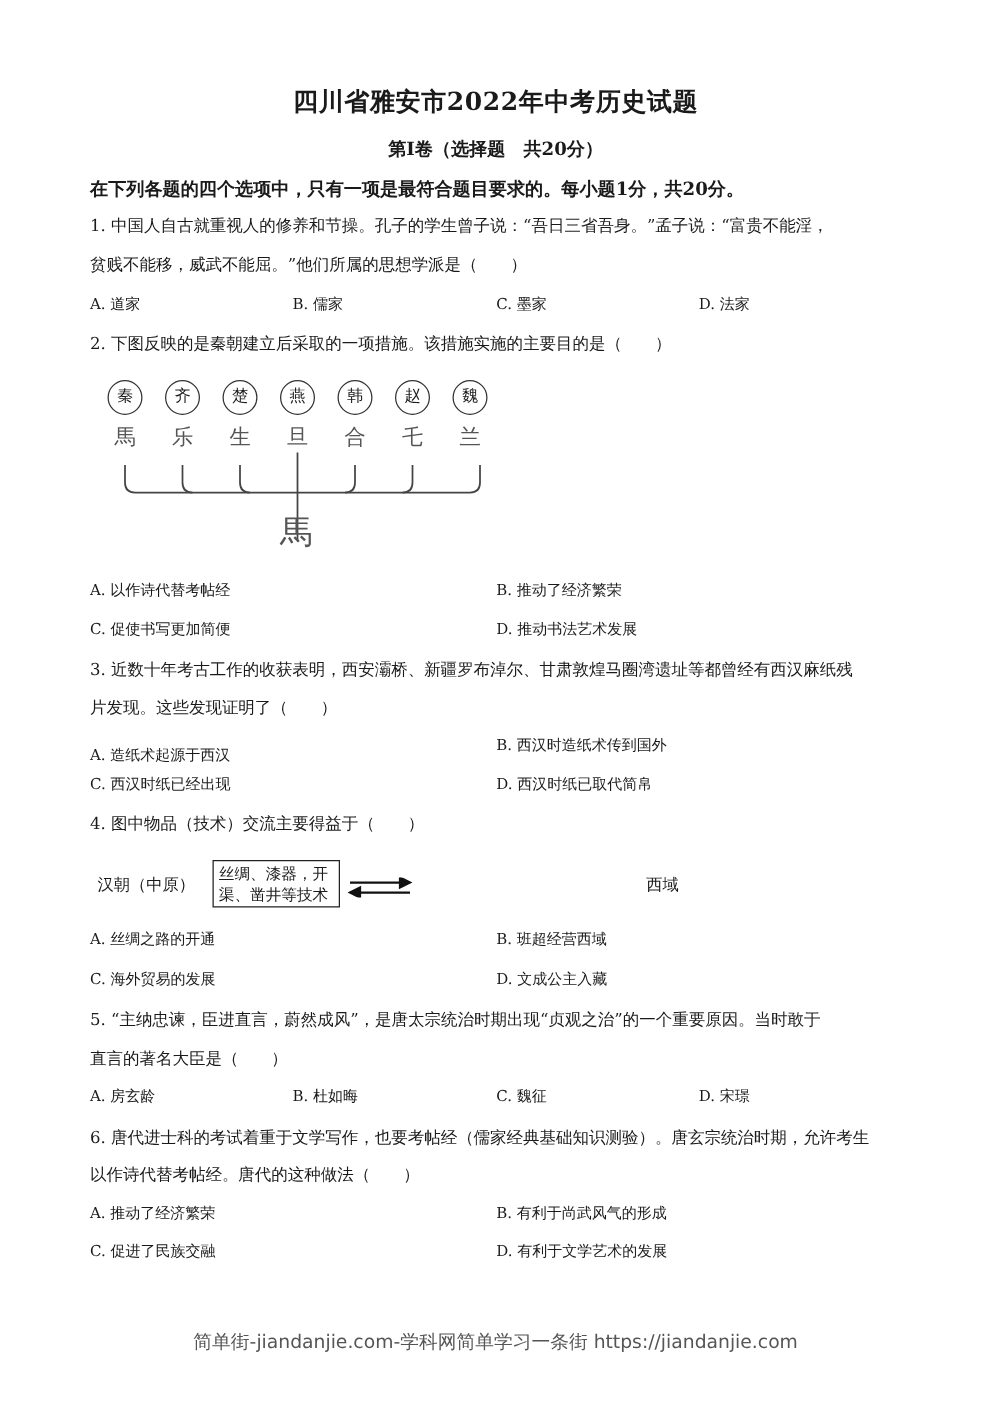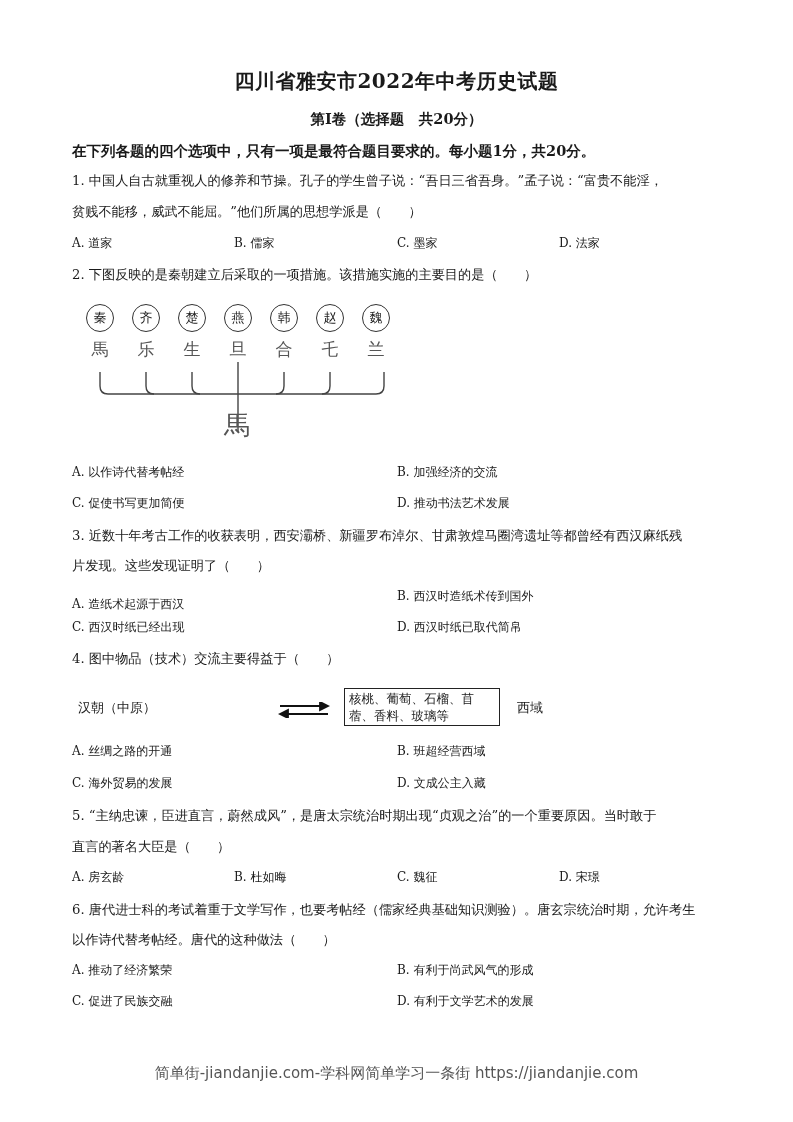--- a/index.html
+++ b/index.html
@@ -92,44 +92,44 @@
       <path d="M120 72 V86 Q120 94 128 94"></path>
       <path d="M166 62 V132"></path>
       <path d="M212 72 V86 Q212 94 204 94"></path>
       <path d="M258 72 V86 Q258 94 250 94"></path>
     </g>
   </svg>
   <div class="bottom-glyph">馬</div>
 </div>
 
 <div class="abs opt" style="left:72px;top:464px">A. 以作诗代替考帖经</div>
-<div class="abs opt" style="left:397px;top:464px">B. 加强经济的交流</div>
+<div class="abs opt" style="left:397px;top:464px">B. 推动了经济繁荣</div>
 <div class="abs opt" style="left:72px;top:495px">C. 促使书写更加简便</div>
 <div class="abs opt" style="left:397px;top:495px">D. 推动书法艺术发展</div>
 
 <div class="abs q" style="top:527px">3. 近数十年考古工作的收获表明，西安灞桥、新疆罗布淖尔、甘肃敦煌马圈湾遗址等都曾经有西汉麻纸残</div>
 <div class="abs q" style="top:557px">片发现。这些发现证明了（　　）</div>
 <div class="abs opt" style="left:72px;top:596px">A. 造纸术起源于西汉</div>
 <div class="abs opt" style="left:397px;top:588px">B. 西汉时造纸术传到国外</div>
 <div class="abs opt" style="left:72px;top:619px">C. 西汉时纸已经出现</div>
 <div class="abs opt" style="left:397px;top:619px">D. 西汉时纸已取代简帛</div>
 
 <div class="abs q" style="top:650px">4. 图中物品（技术）交流主要得益于（　　）</div>
 
 <div class="abs fig2">
   <div class="f2label" style="left:6px">汉朝（中原）</div>
+  <div class="f2box" style="left:98px;top:0;width:92px">丝绸、漆器，开渠、凿井等技术</div>
   <svg style="position:absolute;left:206px;top:14px" width="52" height="16">
     <g stroke="#111" stroke-width="1.8" fill="#111">
       <line x1="2" y1="4" x2="46" y2="4"></line>
       <polygon points="50,4 42,0 42,8"></polygon>
       <line x1="6" y1="12" x2="50" y2="12"></line>
       <polygon points="2,12 10,8 10,16"></polygon>
     </g>
   </svg>
-  <div class="f2box" style="left:272px;top:0;width:146px">核桃、葡萄、石榴、苜蓿、香料、玻璃等</div>
   <div class="f2label" style="left:445px">西域</div>
 </div>
 
 <div class="abs opt" style="left:72px;top:743px">A. 丝绸之路的开通</div>
 <div class="abs opt" style="left:397px;top:743px">B. 班超经营西域</div>
 <div class="abs opt" style="left:72px;top:775px">C. 海外贸易的发展</div>
 <div class="abs opt" style="left:397px;top:775px">D. 文成公主入藏</div>
 
 <div class="abs q" style="top:807px">5. “主纳忠谏，臣进直言，蔚然成风”，是唐太宗统治时期出现“贞观之治”的一个重要原因。当时敢于</div>
 <div class="abs q" style="top:838px">直言的著名大臣是（　　）</div>

